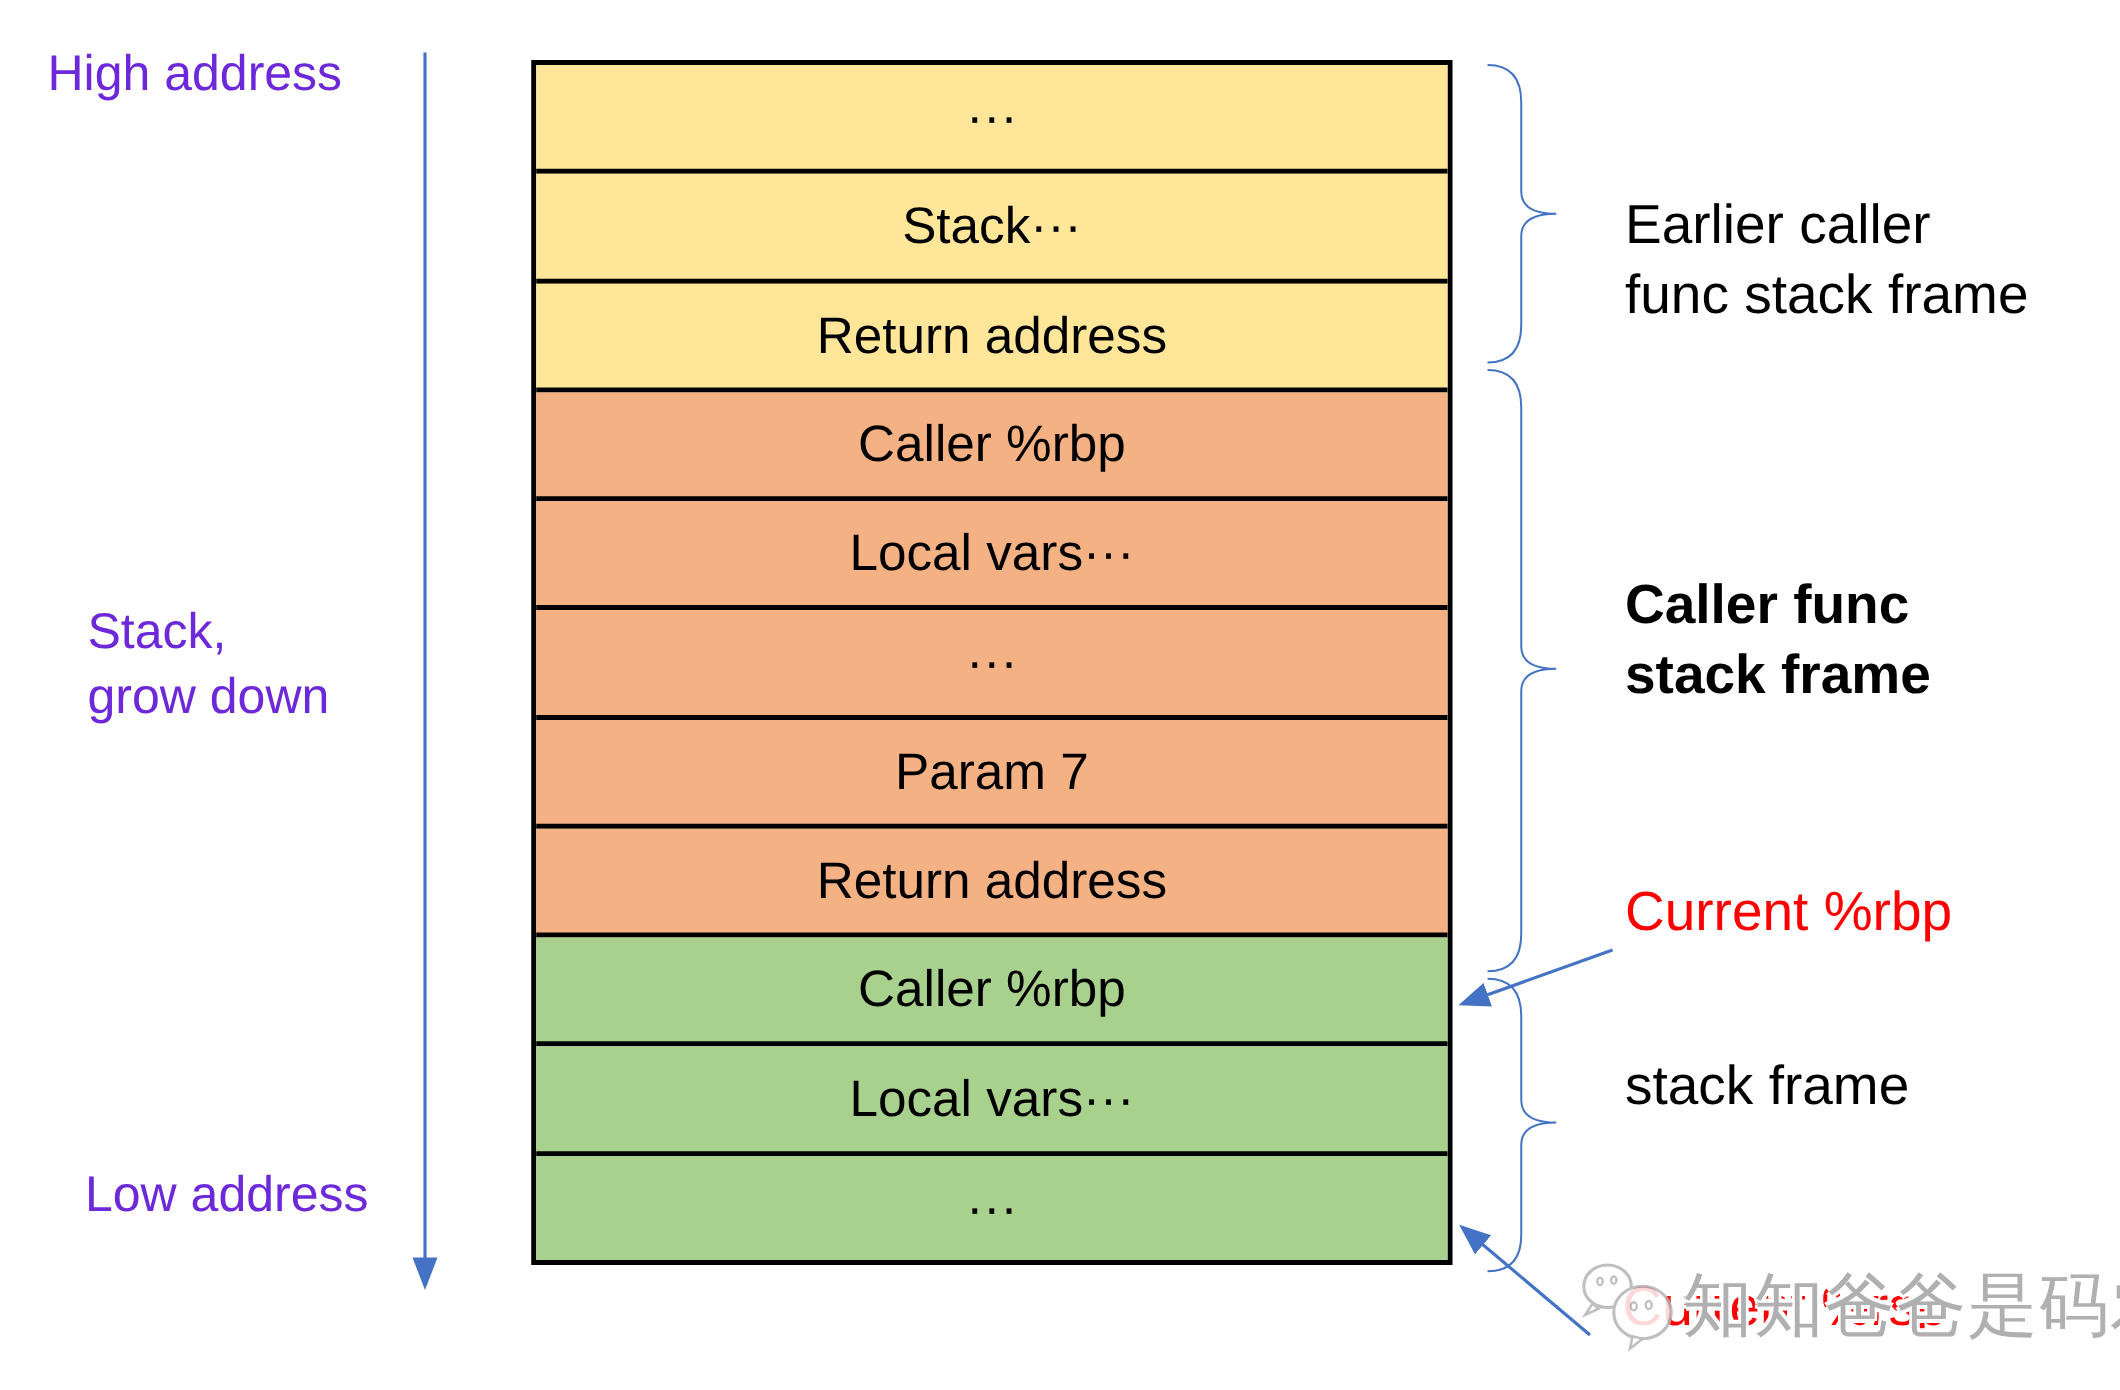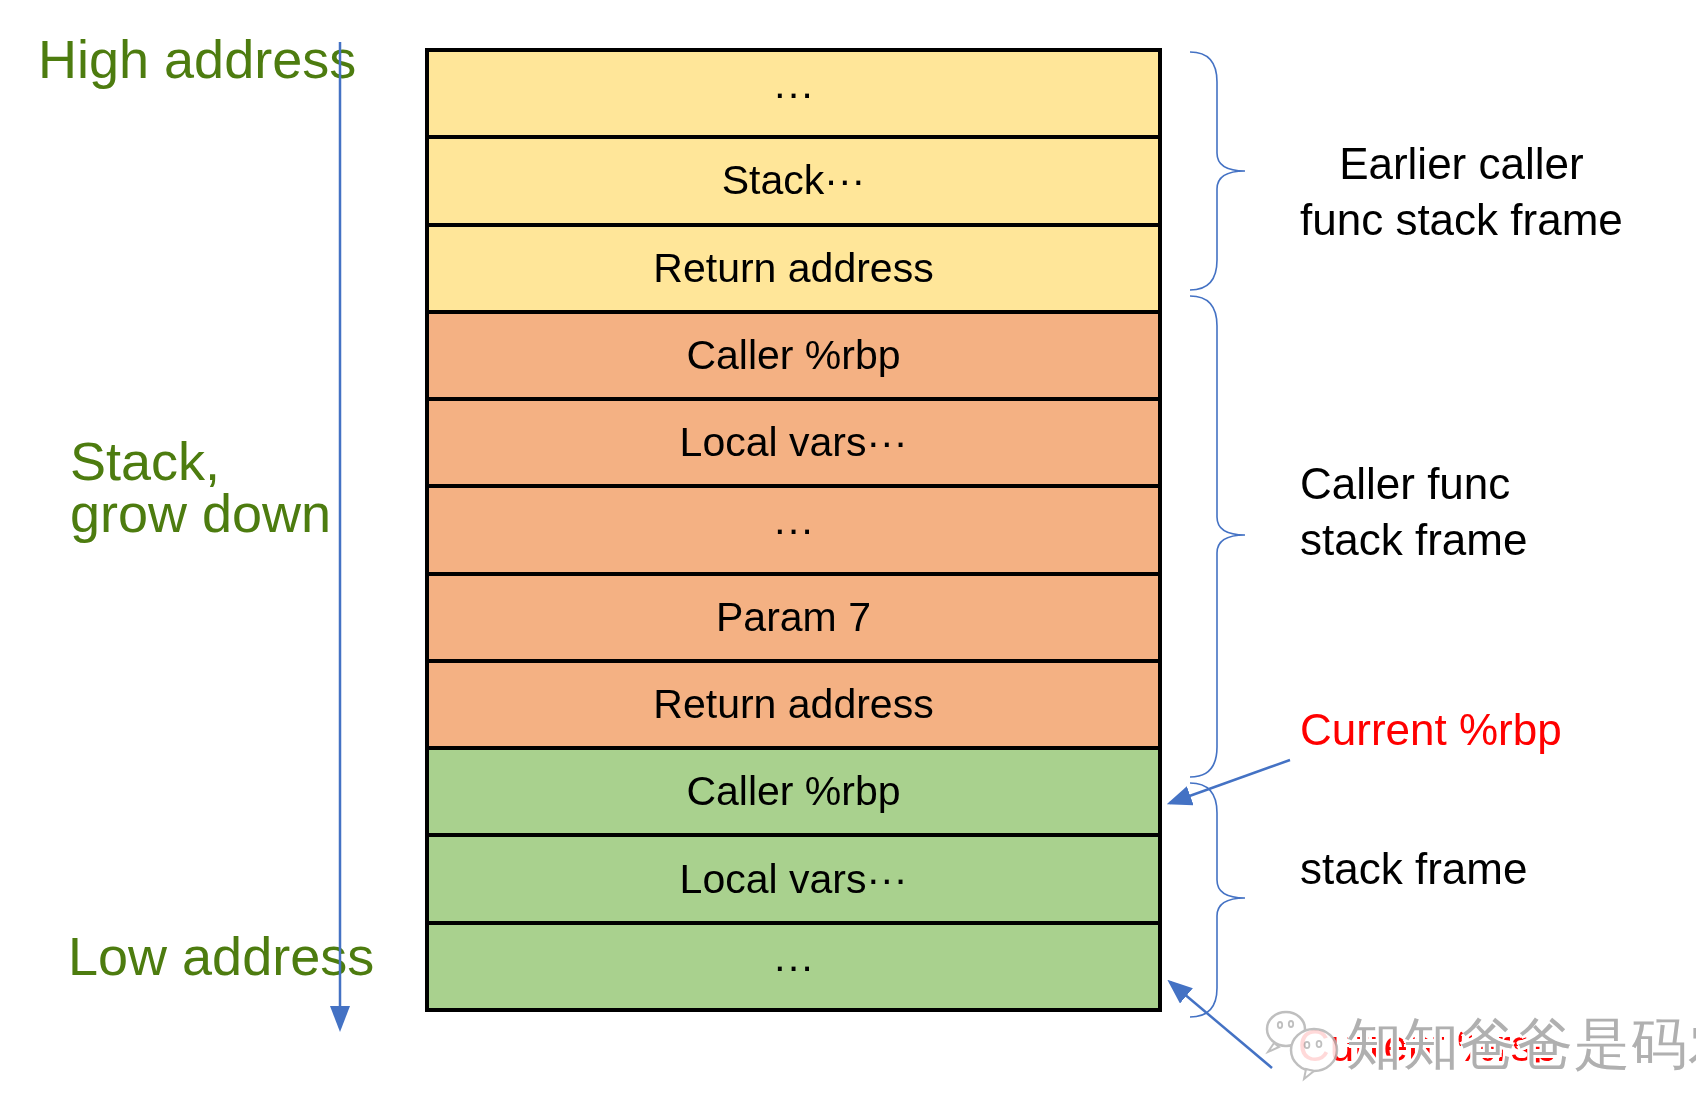--- a/index.html
+++ b/index.html
@@ -4,21 +4,21 @@
 <style>
   html,body{margin:0;padding:0;background:#ffffff;}
   .canvas{
     position:relative;
     width:1696px;height:1112px;
     background:#ffffff;
     font-family:"Liberation Sans","DejaVu Sans",sans-serif;
     color:#000;
     overflow:hidden;
   }
-  .lbl{position:absolute;font-size:54px;line-height:52px;color:#4d7c0f;white-space:nowrap;}
+  .lbl{position:absolute;font-size:40px;line-height:52px;color:#6d28d9;white-space:nowrap;}
   .rlbl{position:absolute;font-size:44px;line-height:56px;color:#000;white-space:nowrap;}
   .rlbl span{display:block;}
   .redlbl{position:absolute;font-size:44px;line-height:52px;color:#FF0000;white-space:nowrap;}
 
   .stack{
     position:absolute;left:425px;top:48px;width:737px;height:964px;
     border:4px solid #000;box-sizing:border-box;
     display:flex;flex-direction:column;
   }
   .stack-row{
@@ -44,21 +44,21 @@
   .rsp{z-index:4;}
 </style>
 </head>
 <body>
 
 <div class="canvas">
 
   <div class="lbl" style="left:38px;top:33px;">High address</div>
 
   <div class="lbl" style="left:70px;top:435px;">
-    <span style="display:block;">Stack,</span>
+    <span style="display:block;margin-top:44px;">Stack,</span>
     <span style="display:block;">grow down</span>
   </div>
 
   <div class="lbl" style="left:68px;top:930px;">Low address</div>
 
   <svg class="overlay" viewBox="0 0 1696 1112">
     <defs>
       <marker id="ah" markerWidth="10" markerHeight="8" refX="8.6" refY="4" orient="auto">
         <path d="M0,0 L10,4 L0,8 z" fill="#4472C4"></path>
       </marker>
@@ -109,26 +109,26 @@
       <span>Caller %rbp</span>
     </div>
     <div class="stack-row bg-green">
       <span>Local vars···</span>
     </div>
     <div class="stack-row bg-green">
       <span>···</span>
     </div>
   </div>
 
-  <div class="rlbl" style="left:1300px;top:136px;text-align:center;">
+  <div class="rlbl" style="left:1300px;top:152px;">
     <span>Earlier caller</span>
     <span>func stack frame</span>
   </div>
 
-  <div class="rlbl" style="left:1300px;top:456px;">
+  <div class="rlbl" style="left:1300px;top:456px;font-weight:bold;">
     <span>Caller func</span>
     <span>stack frame</span>
   </div>
 
   <div class="redlbl" style="left:1300px;top:704px;">Current %rbp</div>
 
   <div class="rlbl" style="left:1300px;top:841px;">
     <span>stack frame</span>
   </div>
 

